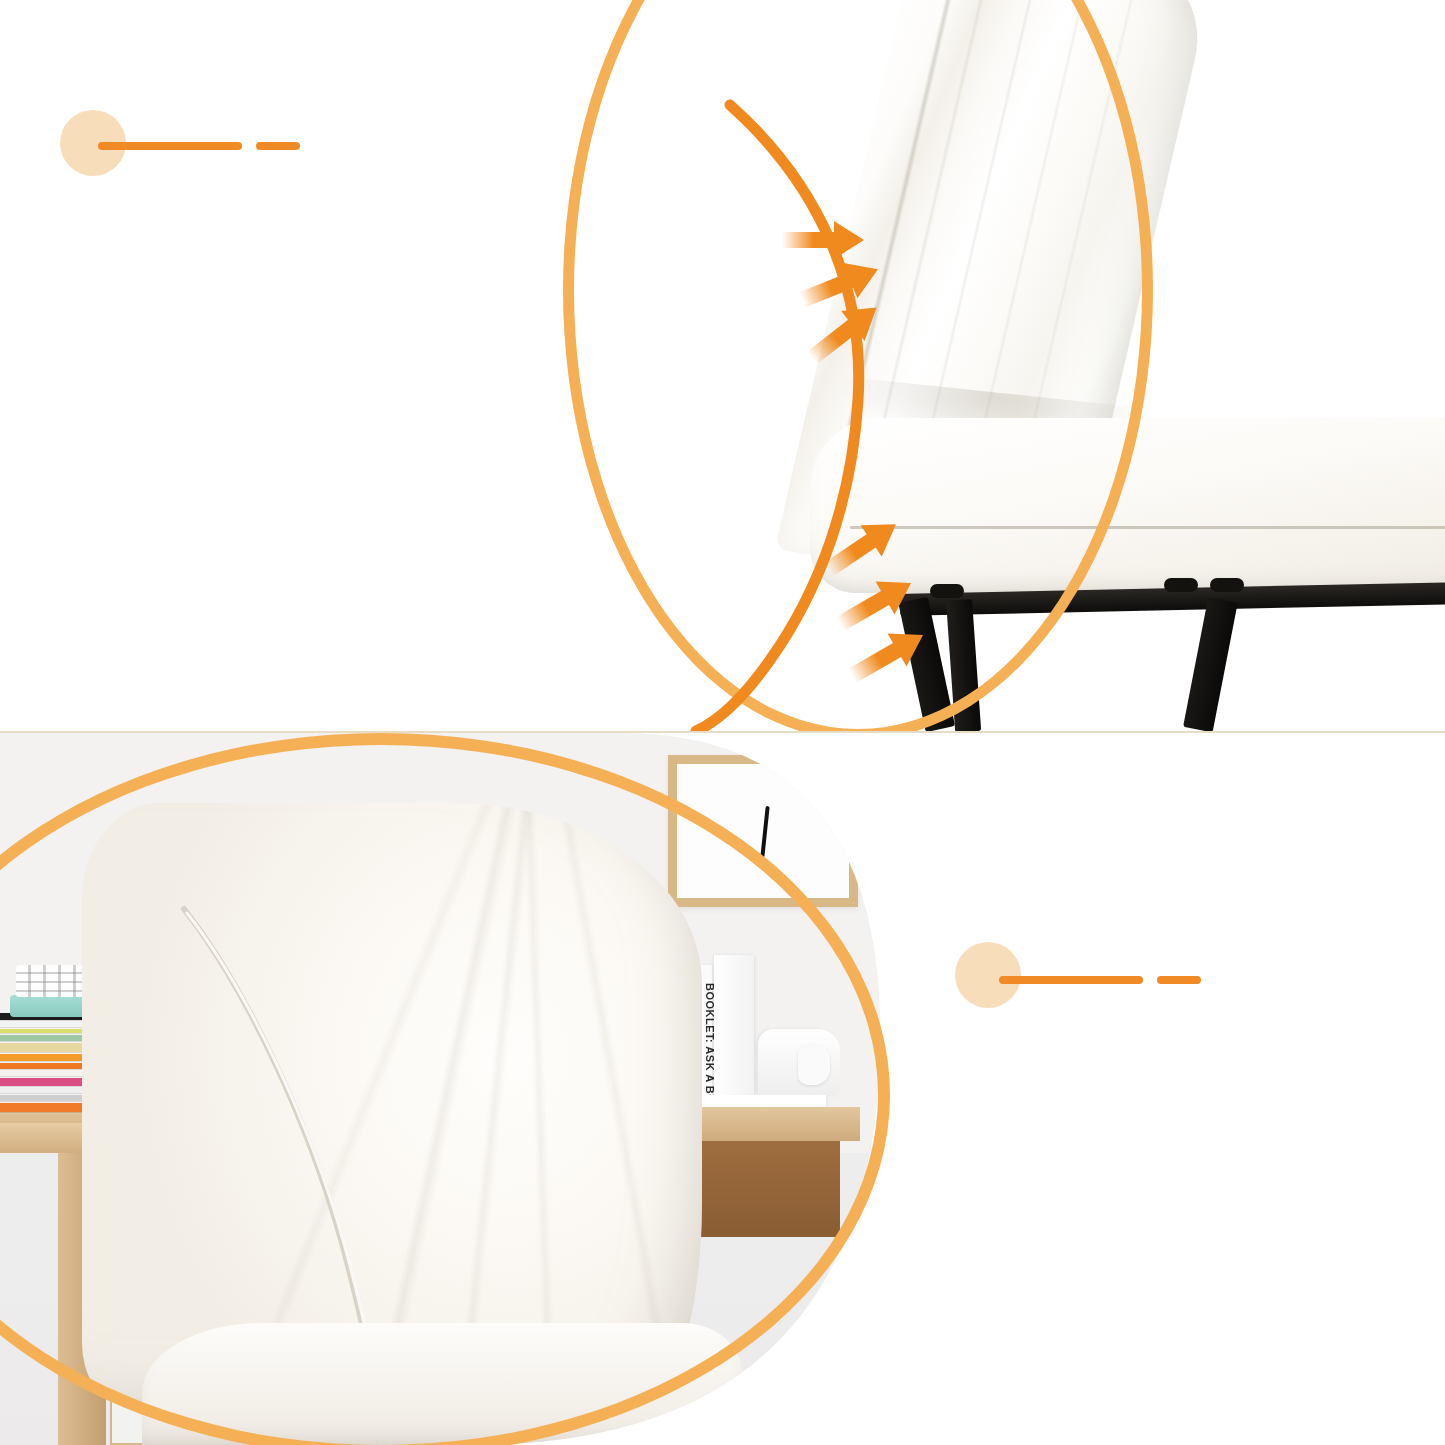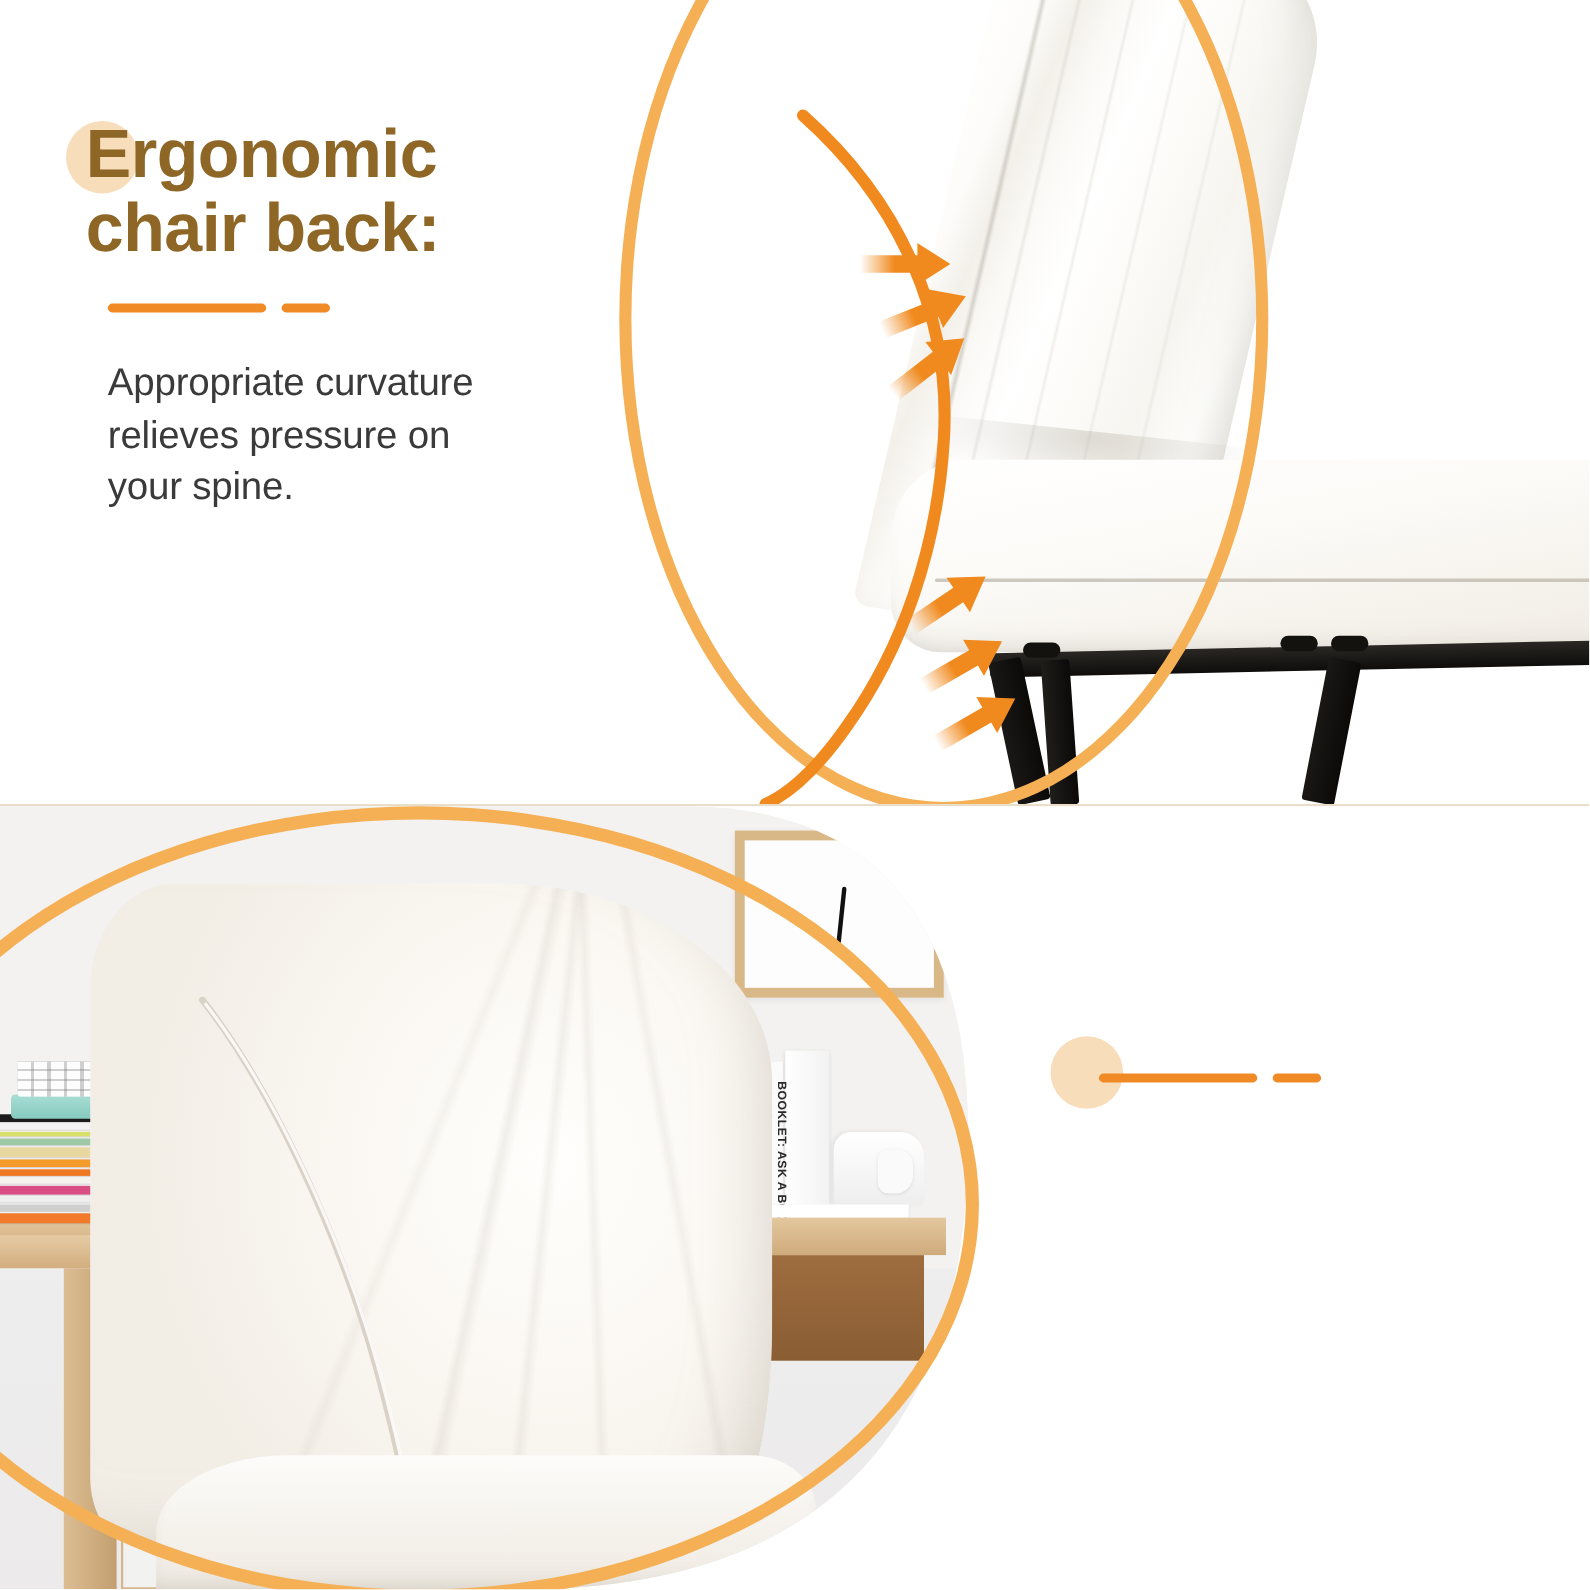--- a/index.html
+++ b/index.html
@@ -396,29 +396,24 @@
           </g>
           <g transform="translate(332,676) rotate(-30)">
             <path d="M 0 -8 L 52 -8 L 52 -19 L 82 0 L 52 19 L 52 8 L 0 8 Z" fill="url(#arrFadeH)"></path>
           </g>
         </g>
       </svg>
     </div>
 
     <div class="accent-dot" id="dot-top"></div>
     <div class="textblock" id="text-top">
-      <h1 class="headline">Ergonomic
-chair back:</h1>
       <div class="rule" id="rule-top">
         <span class="bar-long"></span>
         <span class="bar-short"></span>
       </div>
-      <p class="subcopy">Appropriate curvature
-relieves pressure on
-your spine.</p>
     </div>
   </div>
 
   <div id="panel-divider"></div>
 
   <div class="panel" id="panel-bottom">
   </div>
 
   <div id="scene-bottom">
     <div id="room">

